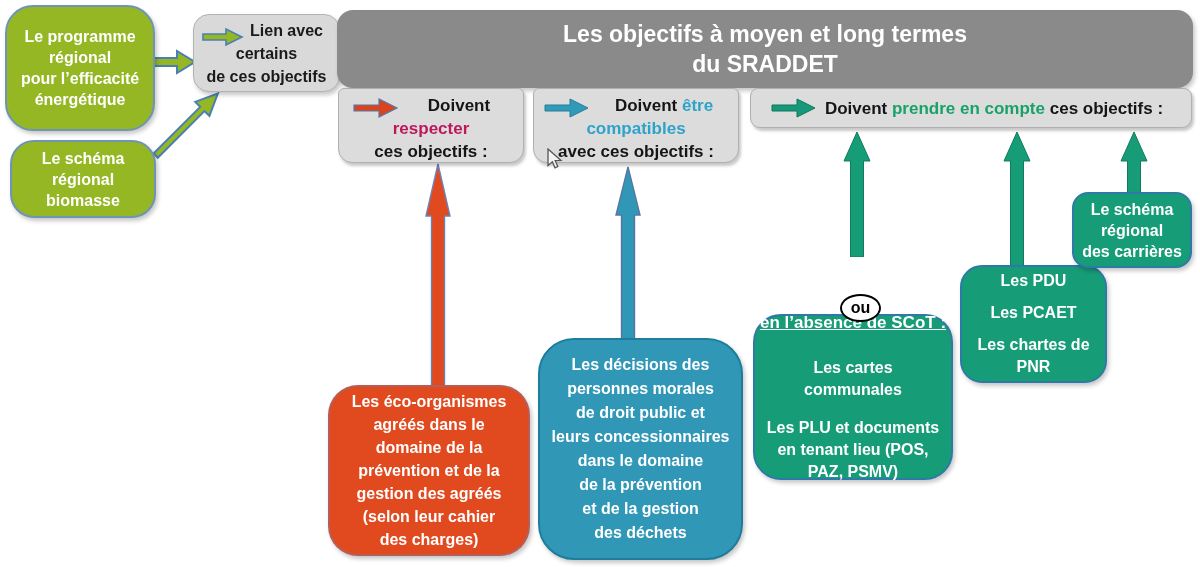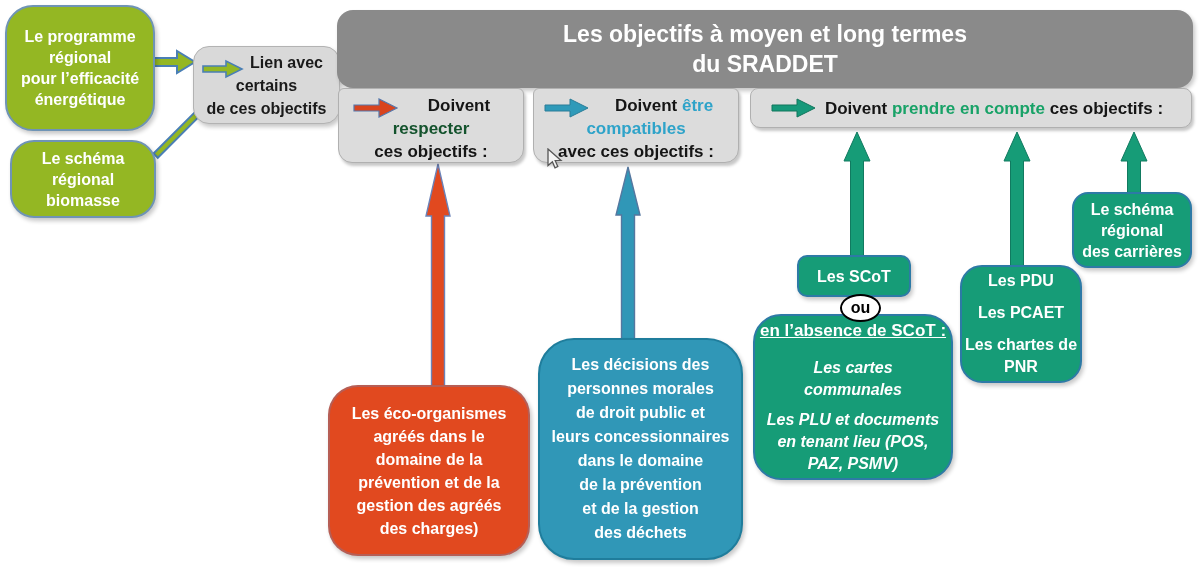--- a/index.html
+++ b/index.html
@@ -22,34 +22,34 @@
   .header-box{
     background:#8a8a8a;color:#ffffff;font-size:23px;line-height:30px;border-radius:16px;
   }
   .strip{
     position:absolute;box-sizing:border-box;background:#dcdcdc;border:1px solid #b0b0b0;
     border-radius:6px 6px 14px 14px;box-shadow:2px 3px 3px rgba(0,0,0,.22);
     color:#151515;font-size:17px;line-height:23px;text-align:center;
   }
   .strip .icon{position:absolute;}
   .strip .row1{margin-top:5px;margin-left:56px;}
-  .hl-red{color:#14532d;}
+  .hl-red{color:#be185d;}
   .hl-blue{color:#2ea3c9;}
   .hl-teal{color:#18a267;}
   .strip3{display:flex;align-items:center;border-radius:8px 8px 10px 10px;}
   .strip3 .txt{flex:1;text-align:center;}
   .red-box{background:#e1491f;border:2px solid rgba(130,120,150,.45);border-radius:30px;font-size:16px;line-height:23px;}
   .blue-box{background:#3097b7;border:2px solid #1f7d9c;border-radius:36px;font-size:16px;line-height:24px;}
   .teal-box{background:#169c77;border:2px solid #2d7aa6;font-size:16px;line-height:21px;}
   .ou-badge{
     position:absolute;background:#ffffff;border:2px solid #000000;border-radius:50%;
     color:#000000;font-size:16px;display:flex;align-items:center;justify-content:center;z-index:5;
   }
   .noscot-title{font-size:17px;text-decoration:underline;margin-bottom:8px;text-align:center;}
-  .noscot-item{line-height:22px;margin-top:8px;font-style:italic;}
+  .noscot-item{line-height:22px;margin-top:16px;}
   .pdu-item{line-height:22px;margin:5px 0;}
   svg{display:block;}
 </style>
 </head>
 <body>
 
 <div class="stage">
 
   <div class="abs" style="left:150px;top:48px;">
     <svg width="48" height="28" viewBox="0 0 48 28">
@@ -99,21 +99,21 @@
       </div>
   </div>
   <div class="box green-box" style="left:10px;top:140px;width:146px;height:78px;border-radius:24px;">
     <div class="lines">
         <div>Le schéma</div>
         <div>régional</div>
         <div>biomasse</div>
       </div>
   </div>
 
-  <div class="box lien-box" style="left:193px;top:14px;width:147px;height:78px;margin-top:32px;">
+  <div class="box lien-box" style="left:193px;top:14px;width:147px;height:78px;">
     <div class="abs" style="left:8px;top:12px;">
       <svg width="42" height="20" viewBox="0 0 42 20">
         <polygon points="1,7 24,7 24,2 40,10 24,18 24,13 1,13" fill="#94b723" stroke="#4a7fb5" stroke-width="1.6"></polygon>
       </svg>
     </div>
     <div class="lines">
         <div>Lien avec</div>
         <div>certains</div>
         <div>de ces objectifs</div>
       </div>
@@ -155,59 +155,57 @@
     <div class="txt"><span>Doivent </span><span class="hl-teal">prendre en compte</span><span> ces objectifs :</span></div>
   </div>
 
   <div class="box red-box" style="left:328px;top:385px;width:202px;height:171px;">
     <div class="lines">
         <div>Les éco-organismes</div>
         <div>agréés dans le</div>
         <div>domaine de la</div>
         <div>prévention et de la</div>
         <div>gestion des agréés</div>
+        <div>(selon leur cahier</div>
         <div>des charges)</div>
       </div>
   </div>
 
   <div class="box blue-box" style="left:538px;top:338px;width:205px;height:222px;">
     <div class="lines">
         <div>Les décisions des</div>
         <div>personnes morales</div>
         <div>de droit public et</div>
         <div>leurs concessionnaires</div>
         <div>dans le domaine</div>
         <div>de la prévention</div>
         <div>et de la gestion</div>
         <div>des déchets</div>
       </div>
   </div>
 
-  <div class="box teal-box" style="left:797px;top:255px;width:114px;height:42px;border-radius:10px;">
-    <div>Les SCoT</div>
-  </div>
 
   <div class="box teal-box" style="left:753px;top:314px;width:200px;height:166px;border-radius:28px;">
     <div class="noscot-title">en l’absence de SCoT :</div>
     <div class="noscot-item lines">
         <div>Les cartes</div>
         <div>communales</div>
       </div>
     <div class="noscot-item lines">
         <div>Les PLU et documents</div>
         <div>en tenant lieu (POS,</div>
         <div>PAZ, PSMV)</div>
       </div>
   </div>
 
   <div class="ou-badge" style="left:840px;top:294px;width:37px;height:24px;">
     <span>ou</span>
   </div>
 
-  <div class="box teal-box" style="left:960px;top:265px;width:122px;height:118px;border-radius:22px;">
+  <div class="box teal-box" style="left:960px;top:265px;width:147px;height:118px;border-radius:22px;">
     <div class="pdu-item">Les PDU</div>
     <div class="pdu-item">Les PCAET</div>
     <div class="pdu-item">Les chartes de PNR</div>
   </div>
 
   <div class="box teal-box" style="left:1072px;top:192px;width:120px;height:76px;border-radius:16px;">
     <div class="lines">
         <div>Le schéma</div>
         <div>régional</div>
         <div>des carrières</div>

